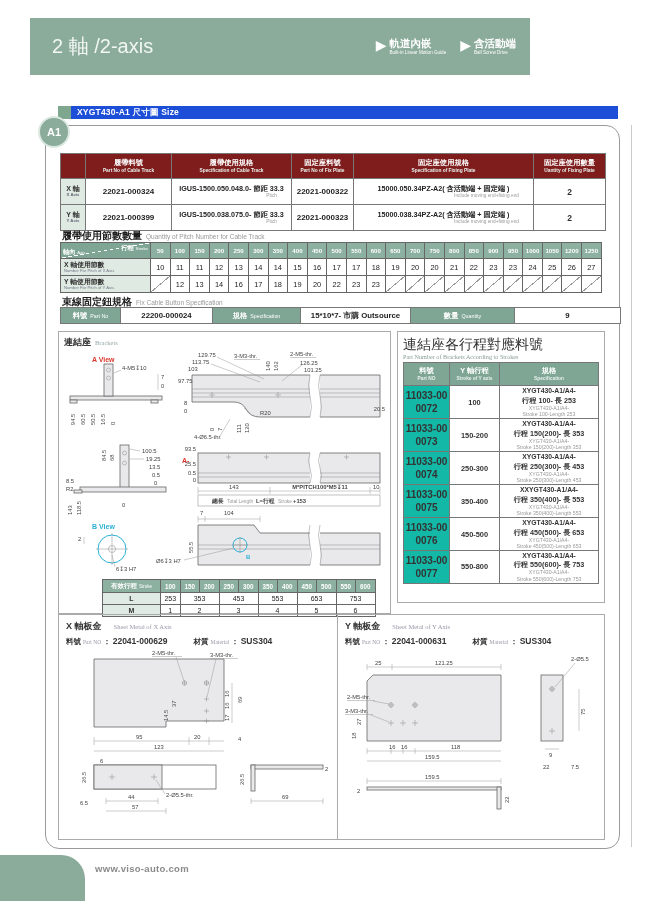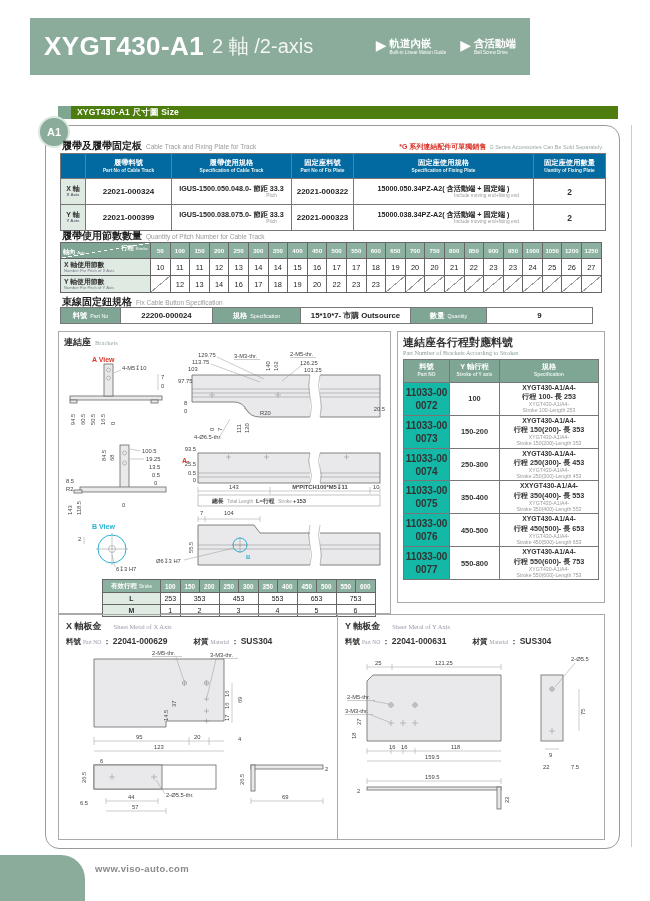--- a/index.html
+++ b/index.html
@@ -11,21 +11,21 @@
        display:flex;align-items:center;padding:0 14px;box-sizing:border-box}
   .model{font-size:26px;font-weight:bold;color:#fff;letter-spacing:.4px}
   .axes{font-size:20px;color:#f2f7f4;margin-left:8px}
   .badges{margin-left:auto;display:flex;gap:14px}
   .badge{display:flex;align-items:flex-start;gap:3px;color:#fff}
   .tri{font-size:14px;line-height:1.1}
   .bzh{font-size:10.5px;font-weight:bold;display:block;line-height:1.1}
   .ben{font-size:4.6px;display:block;margin-top:1px;white-space:nowrap}
 
   
-  .secbar{position:absolute;left:58px;top:106px;width:560px;height:13px;background:#4d7c0f;
+  .secbar{position:absolute;left:58px;top:106px;width:560px;height:13px;background:#1d4ed8;
           display:flex;align-items:center}
   .secsq{width:13px;height:13px;background:#7fa68f;margin-right:6px;flex:none}
   .seclabel{color:#fff;font-size:8.5px;font-weight:bold;letter-spacing:.2px}
 
   
   .mainbox{position:absolute;left:45px;top:125px;width:573px;height:722px;background:#fff;
            border:1.5px solid #9a9a9a;border-radius:14px}
   .a1badge{position:absolute;left:-8px;top:-10px;width:28px;height:28px;border-radius:50%;
            background:#8bab9b;border:2px solid #dce9e1;color:#fff;font-size:11px;font-weight:bold;
            display:flex;align-items:center;justify-content:center}
@@ -34,21 +34,21 @@
   .sec-title{position:absolute;left:16px;right:16px;display:flex;align-items:baseline;gap:4px}
   .tzh{font-size:10px;font-weight:bold;color:#1e1e1e;white-space:nowrap}
   .ten{font-size:6.5px;color:#999;white-space:nowrap}
   .note{margin-left:auto;display:flex;align-items:baseline;gap:3px}
   .notered{color:#d9372b;font-size:7px;font-weight:bold}
   .notegray{color:#9aa8a0;font-size:5.5px}
 
   
   .t1{position:absolute;left:14px;top:27px;width:545px;border-collapse:collapse;table-layout:fixed}
   .t1 th,.t1 td{border:1px solid #777;padding:0;text-align:center;vertical-align:middle}
-  .t1 thead th{background:#0369a1;height:24px}
+  .t1 thead th{background:#7f1d1d;height:24px}
   .hz{font-size:7.3px;color:#fff;font-weight:bold;line-height:1.2}
   .he{font-size:4.8px;color:#e8f1ec;line-height:1.2}
   .axisc{background:#dfeae3}
   .az{font-size:7px;font-weight:bold;line-height:1.1}
   .ae{font-size:4.3px;color:#667;line-height:1.1}
   .t1 tbody tr{height:26px}
   .pnv{font-size:8px;font-weight:bold;color:#222}
   .specl1{font-size:7.2px;font-weight:bold;color:#222;line-height:1.15}
   .specl2{font-size:4.8px;color:#999;line-height:1.1;text-align:right;padding-right:14px}
   .qtyv{font-size:8.5px;font-weight:bold}
@@ -107,21 +107,21 @@
   .slab .z{font-size:6.5px;font-weight:bold}
   .slab .e{font-size:4.5px}
   .sh{width:19.5px;height:13px;background:#8db1a0;color:#fff;font-size:6.3px;font-weight:bold}
   .slml{width:58px;height:12px;background:#dfeae3;font-size:7px;font-weight:bold}
   .sv{height:12px;font-size:7px;color:#222}
   .w1{width:19.5px}.w2{width:39px}
 
   
   .pbox{position:absolute;left:351px;top:205px;width:208px;height:272px;border:1px solid #aaa;
         box-sizing:border-box;padding:4px 5px}
-  .ptz{font-size:11px;font-weight:bold;line-height:1.2}
+  .ptz{font-size:14px;font-weight:normal;line-height:1.2}
   .pte{font-family:"Liberation Serif",serif;font-size:6.2px;color:#8aa095;line-height:1.2}
   .ptab{border-collapse:collapse;width:100%;margin-top:2px;table-layout:fixed}
   .ptab th,.ptab td{border:1px solid #777;padding:1px 0;text-align:center;vertical-align:middle}
   .ptab thead th{background:#7fa695;height:20px}
   .ppart{background:#14b8a6;font-size:10px;font-weight:bold;word-break:break-all;line-height:1.3}
   .pstrk{font-size:7.4px;font-weight:bold}
   .sp1{font-size:6.8px;font-weight:bold;line-height:1.25}
   .sp2{font-size:7.2px;font-weight:bold;line-height:1.25}
   .sp3{font-size:5.2px;color:#999;line-height:1.2}
 
@@ -144,21 +144,20 @@
   
   .footg{position:absolute;left:0;top:855px;width:85px;height:46px;background:#8bab9b;border-top-right-radius:24px}
   .footurl{position:absolute;left:95px;top:863px;font-size:9.5px;font-weight:bold;color:#8a8a8a;letter-spacing:.3px}
 </style>
 </head>
 <body>
 
 <div class="page">
 
   <header class="hdr">
-    <span class="model">XYGT430-A1</span>
     <span class="axes">2 軸 /2-axis</span>
     <div class="badges">
       <div class="badge">
         <span class="tri">▶</span>
         <span>
           <span class="bzh">軌道內嵌</span>
           <span class="ben">Built-in Linear Motion Guide</span>
         </span>
       </div>
       <div class="badge">
@@ -174,28 +173,20 @@
   <div class="secbar">
     <span class="secsq"></span>
     <span class="seclabel">XYGT430-A1 尺寸圖 Size</span>
   </div>
 
   <div class="rline"></div>
 
   <div class="mainbox">
     <div class="a1badge">A1</div>
 
-    <div class="sec-title" style="top:13px">
-      <span class="tzh">履帶及履帶固定板</span>
-      <span class="ten">Cable Track and Fixing Plate for Track</span>
-      <span class="note">
-        <span class="notered">*G 系列連結配件可單獨銷售</span>
-        <span class="notegray">G Series Accessories Can Be Sold Separately.</span>
-      </span>
-    </div>
 
     <table class="t1">
       <colgroup>
           <col style="width:25px">
           <col style="width:86px">
           <col style="width:120px">
           <col style="width:62px">
           <col style="width:180px">
           <col style="width:72px">
         </colgroup>
@@ -371,21 +362,21 @@
       <div class="c3 g3" style="width:60px">
           <span class="z">料號</span>
           <span class="e">Part No</span>
         </div>
       <div class="c3 w3" style="width:92px">22200-000024</div>
       <div class="c3 g3" style="width:88px">
           <span class="z">規格</span>
           <span class="e">Specification</span>
         </div>
       <div class="c3 w3" style="width:110px">15*10*7- 市購 Outsource</div>
-      <div class="c3 g3" style="width:76px">
+      <div class="c3 g3" style="width:104px">
           <span class="z">數量</span>
           <span class="e">Quantity</span>
         </div>
       <div class="c3 w3" style="width:105px">9</div>
     </div>
 
     <div class="bbox">
       <div class="btitle">
         <span class="btz">連結座</span>
         <span class="bte">Brackets</span>

